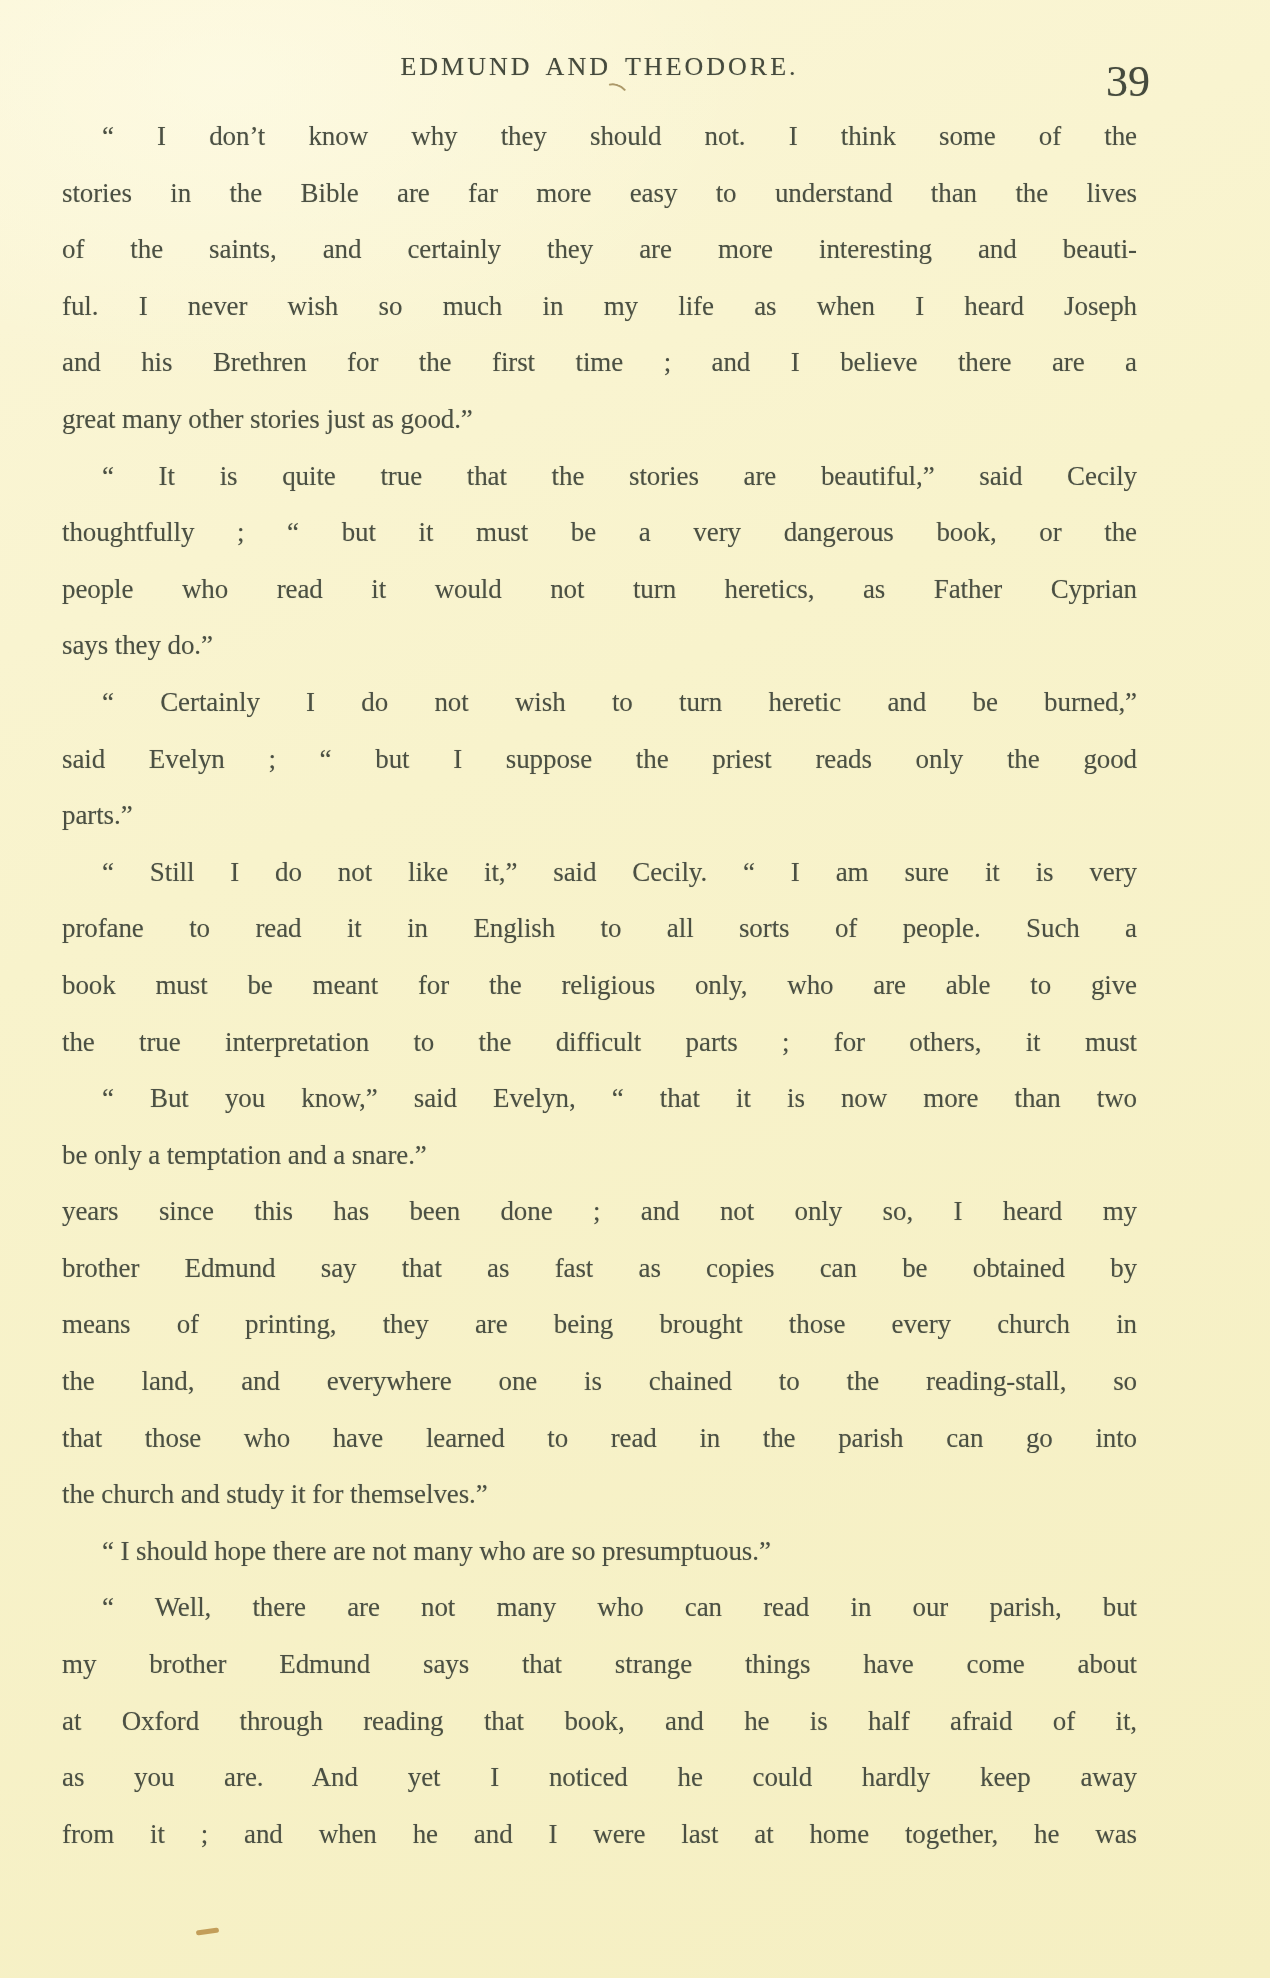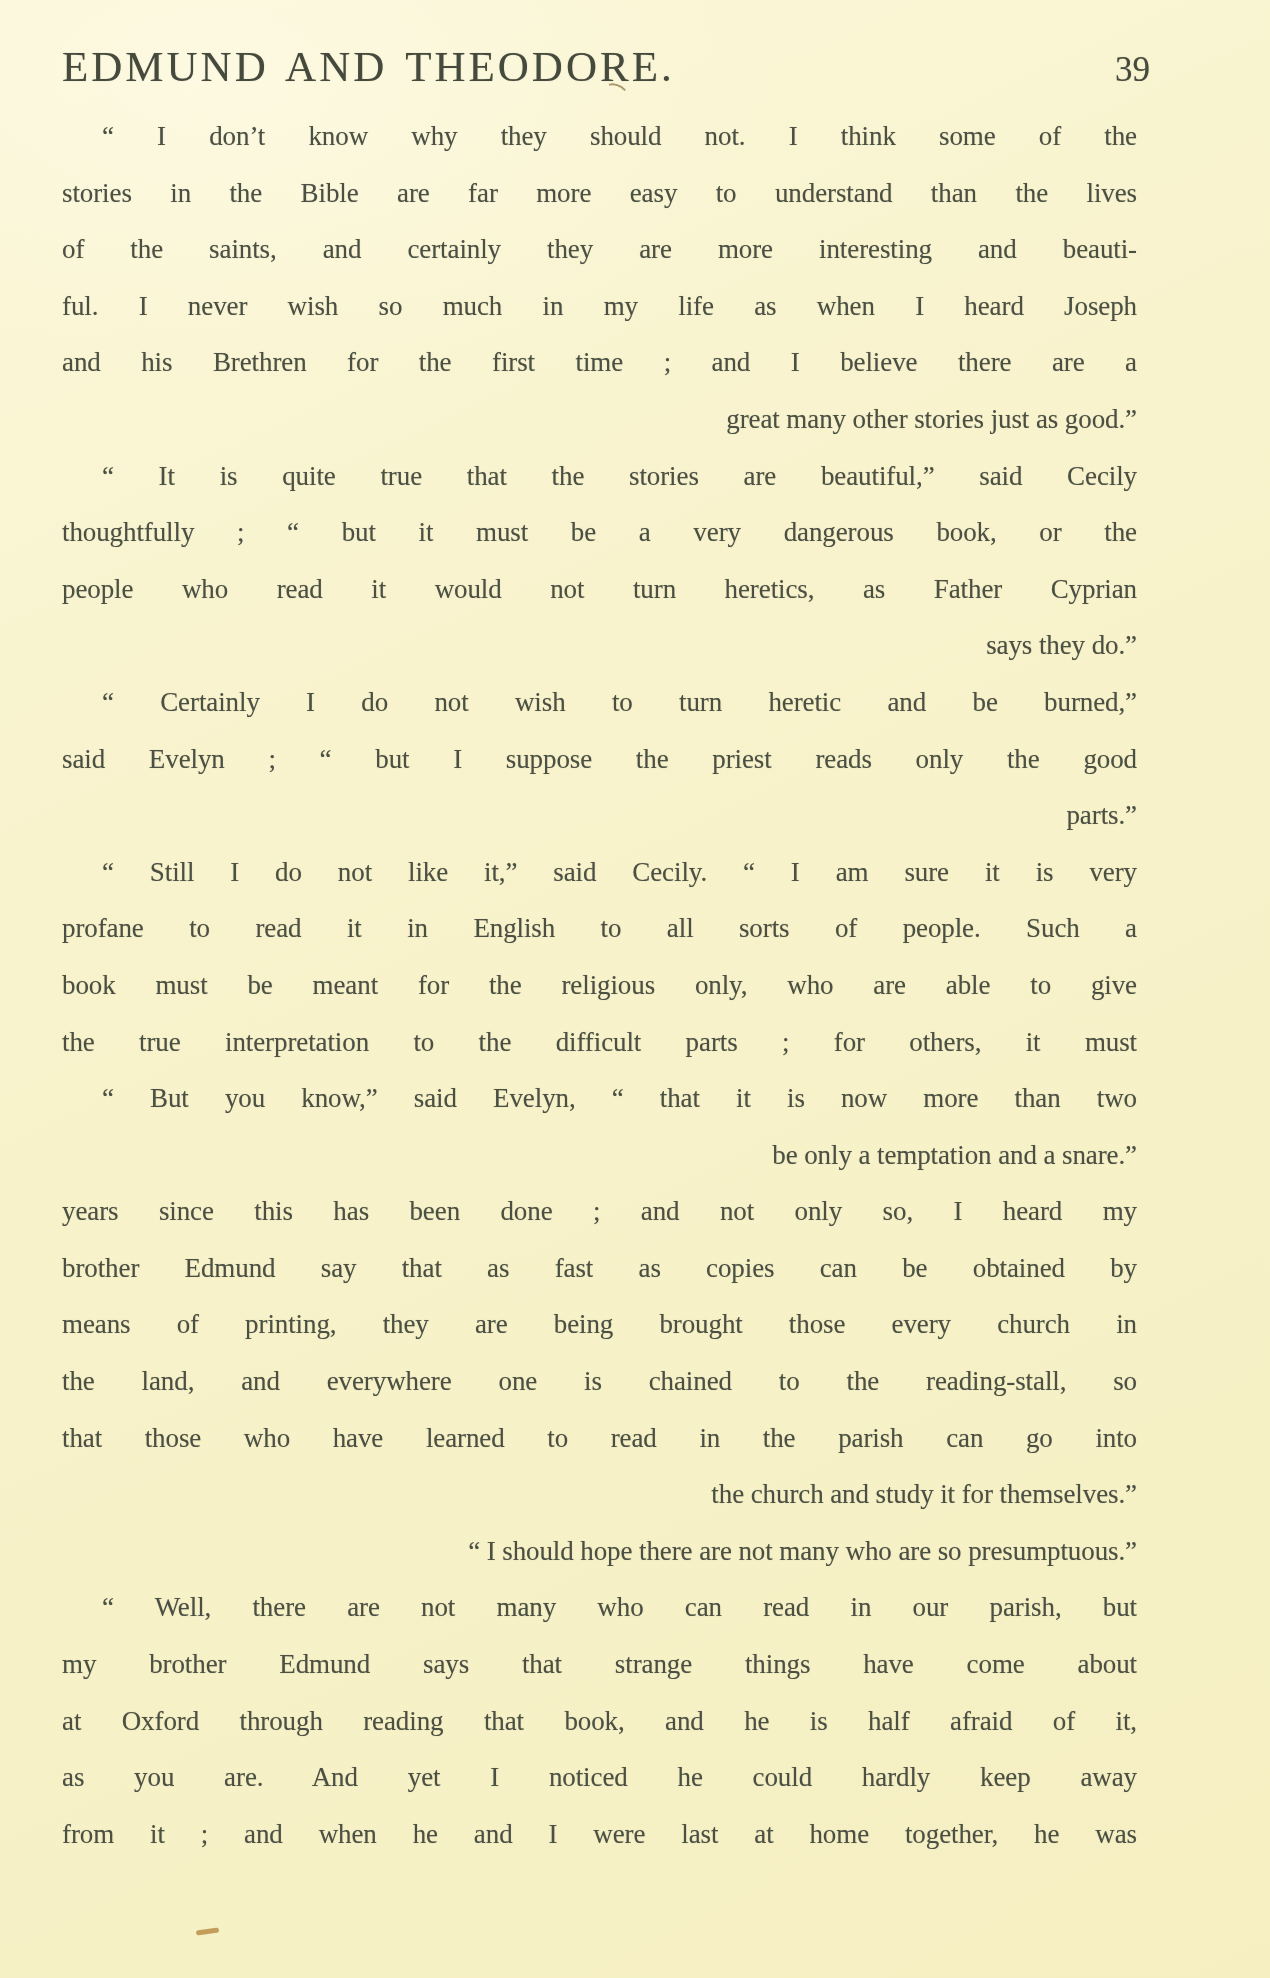--- a/index.html
+++ b/index.html
@@ -21,50 +21,51 @@
   
   .header-band {
     position: absolute;
     left: 62px;
     top: 49px;
     width: 1075px;
     height: 44px;
   }
   .running-head {
     width: 100%;
-    font-size: 43px;
+    text-align: center;
+    font-size: 26px;
     line-height: 36px;
     letter-spacing: 3px;
     word-spacing: 5px;
     color: #454a3d;
     text-shadow: 0 0 1px rgba(69,74,61,0.35);
   }
   .page-num {
     position: absolute;
-    top: 52px;
+    top: 64px;
     right: 120px;
-    font-size: 35px;
+    font-size: 44px;
     line-height: 35px;
     color: #454a3d;
     text-shadow: 0 0 1px rgba(69,74,61,0.35);
   }
   
   .body-text {
     position: absolute;
     left: 62px;
     top: 108px;
     width: 1075px;
     font-size: 27px;
     line-height: 56.6px;
     letter-spacing: -0.1px;
     color: #4b5043;
     text-shadow: 0 0 1px rgba(75,80,67,0.32);
   }
   .body-text .line {
-    text-align: right;
+    text-align: left;
     white-space: nowrap;
   }
   .body-text .line.just {
     white-space: normal;
     text-align: justify;
     text-align-last: justify;
   }
   .body-text .line.indent {
     text-indent: 40px;
   }

